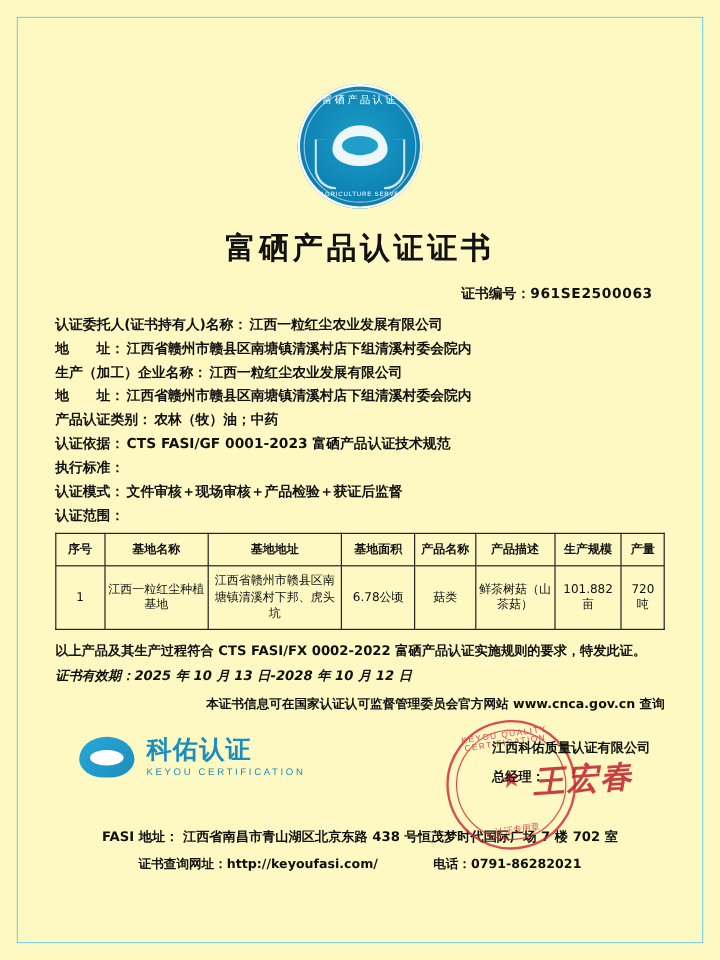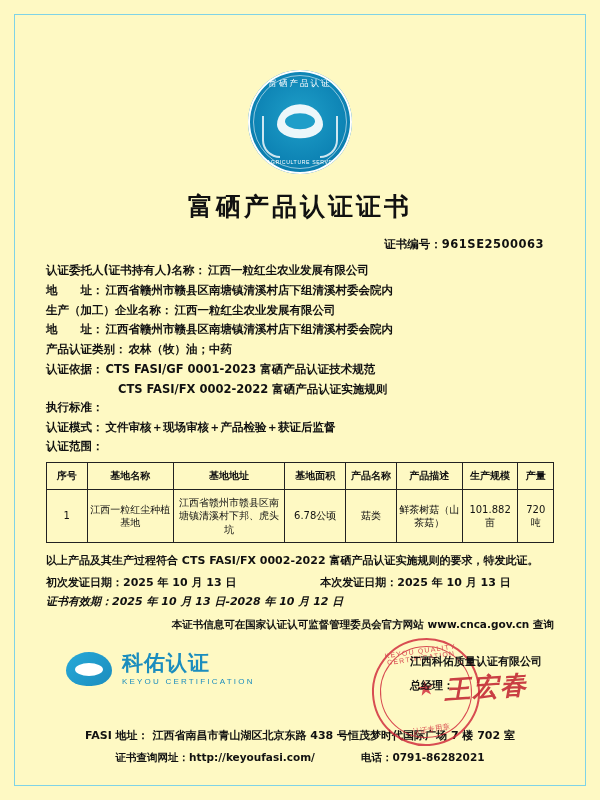--- a/index.html
+++ b/index.html
@@ -423,21 +423,20 @@
         <span class="field-value">农林（牧）油；中药</span>
       </div>
 
       <div class="field-row">
         <span class="field-label">认证依据：</span>
         <span class="field-value">CTS FASI/GF 0001-2023 富硒产品认证技术规范</span>
       </div>
 
       <div class="field-sub">
         <span class="pad"></span>
-        <span>CTS FASI/FX 0002-2022 富硒产品认证实施规则</span>
       </div>
 
       <div class="field-row">
         <span class="field-label">执行标准：</span>
       </div>
 
       <div class="field-row">
         <span class="field-label">认证模式：</span>
         <span class="field-value">文件审核＋现场审核＋产品检验＋获证后监督</span>
       </div>
@@ -469,28 +468,20 @@
           <td>菇类</td>
           <td>鲜茶树菇（山茶菇）</td>
           <td>101.882 亩</td>
           <td>720 吨</td>
         </tr>
       </tbody>
     </table>
 
     <div class="statement">以上产品及其生产过程符合 CTS FASI/FX 0002-2022 富硒产品认证实施规则的要求，特发此证。</div>
 
-    <div class="date-row">
-      <div class="cell-a">
-        <span>初次发证日期：</span><span>2025 年 10 月 13 日</span>
-      </div>
-      <div class="cell-b">
-        <span>本次发证日期：</span><span>2025 年 10 月 13 日</span>
-      </div>
-    </div>
 
     <div class="valid-row">
       <span>证书有效期：</span><span>2025 年 10 月 13 日-2028 年 10 月 12 日</span>
     </div>
 
     <div class="query-note">本证书信息可在国家认证认可监督管理委员会官方网站 www.cnca.gov.cn 查询</div>
 
     <div class="footer-area">
       <div class="ky-logo">
         <div class="ky-mark">

